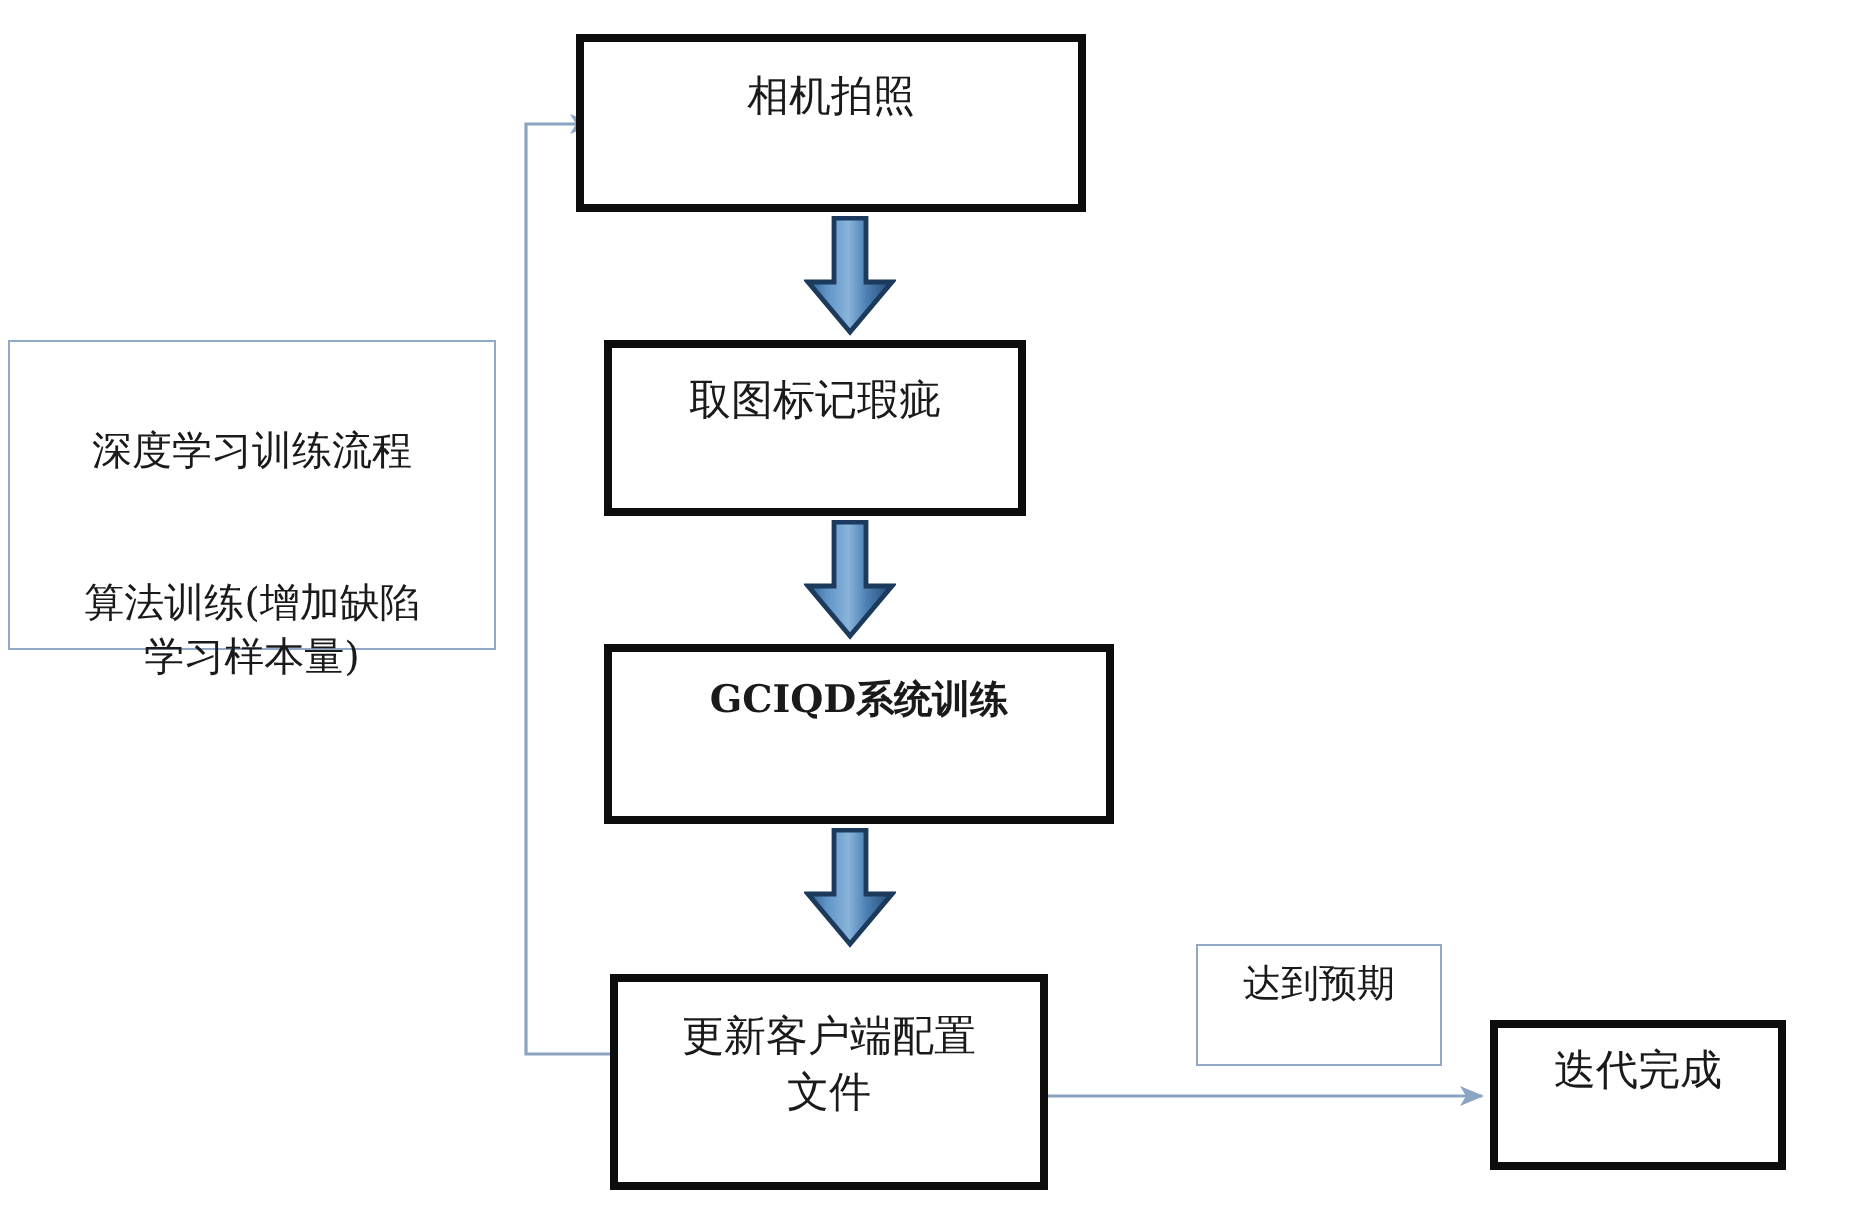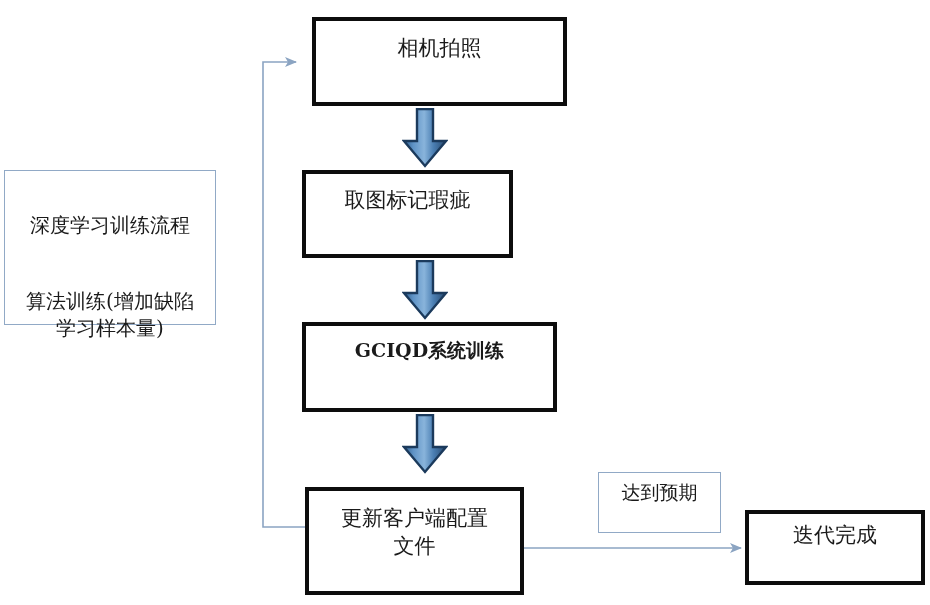--- a/index.html
+++ b/index.html
@@ -37,39 +37,39 @@
   
   .node.thick {
     border: 4px solid #0d0d0d;
   }
   
   .node.thin {
     border: 1.5px solid #91a9c6;
   }
 
   
-  #box-camera      { left: 312px; top: 17px;  width: 255px; height: 89px; }
+  #box-camera      { left: 288px; top: 17px;  width: 255px; height: 89px; }
   #box-camera .label      { font-size: 21px; line-height: 1.2; padding-top: 15px; }
 
   #box-mark        { left: 302px; top: 170px; width: 211px; height: 88px; }
   #box-mark .label        { font-size: 21px; line-height: 1.2; padding-top: 14px; }
 
   #box-train       { left: 302px; top: 322px; width: 255px; height: 90px; }
   #box-train .label       { font-size: 19px; line-height: 1.2; padding-top: 13px; font-weight: bold; }
 
   #box-update      { left: 305px; top: 487px; width: 219px; height: 108px; }
   #box-update .label      { font-size: 21px; line-height: 1.35; padding-top: 13px; }
 
-  #box-done        { left: 745px; top: 510px; width: 180px; height: 75px; }
+  #box-done        { left: 745px; top: 510px; width: 148px; height: 75px; }
   #box-done .label        { font-size: 21px; line-height: 1.2; padding-top: 9px; }
 
   #box-expected    { left: 570px; top: 472px; width: 123px; height: 61px; margin-left: 28px; }
   #box-expected .label    { font-size: 19px; line-height: 1.2; padding-top: 8px; }
 
-  #box-note        { left: 4px;   top: 170px; width: 212px; height: 155px; }
+  #box-note        { left: 4px;   top: 170px; width: 244px; height: 155px; }
   #box-note .label {
     font-size: 20px;
     line-height: 1.35;
     padding-top: 14px;
     width: 100%;
   }
   #box-note .label .l1 { display: block; margin-bottom: 22px; }
   #box-note .label .l2 { display: block; }
 
   

